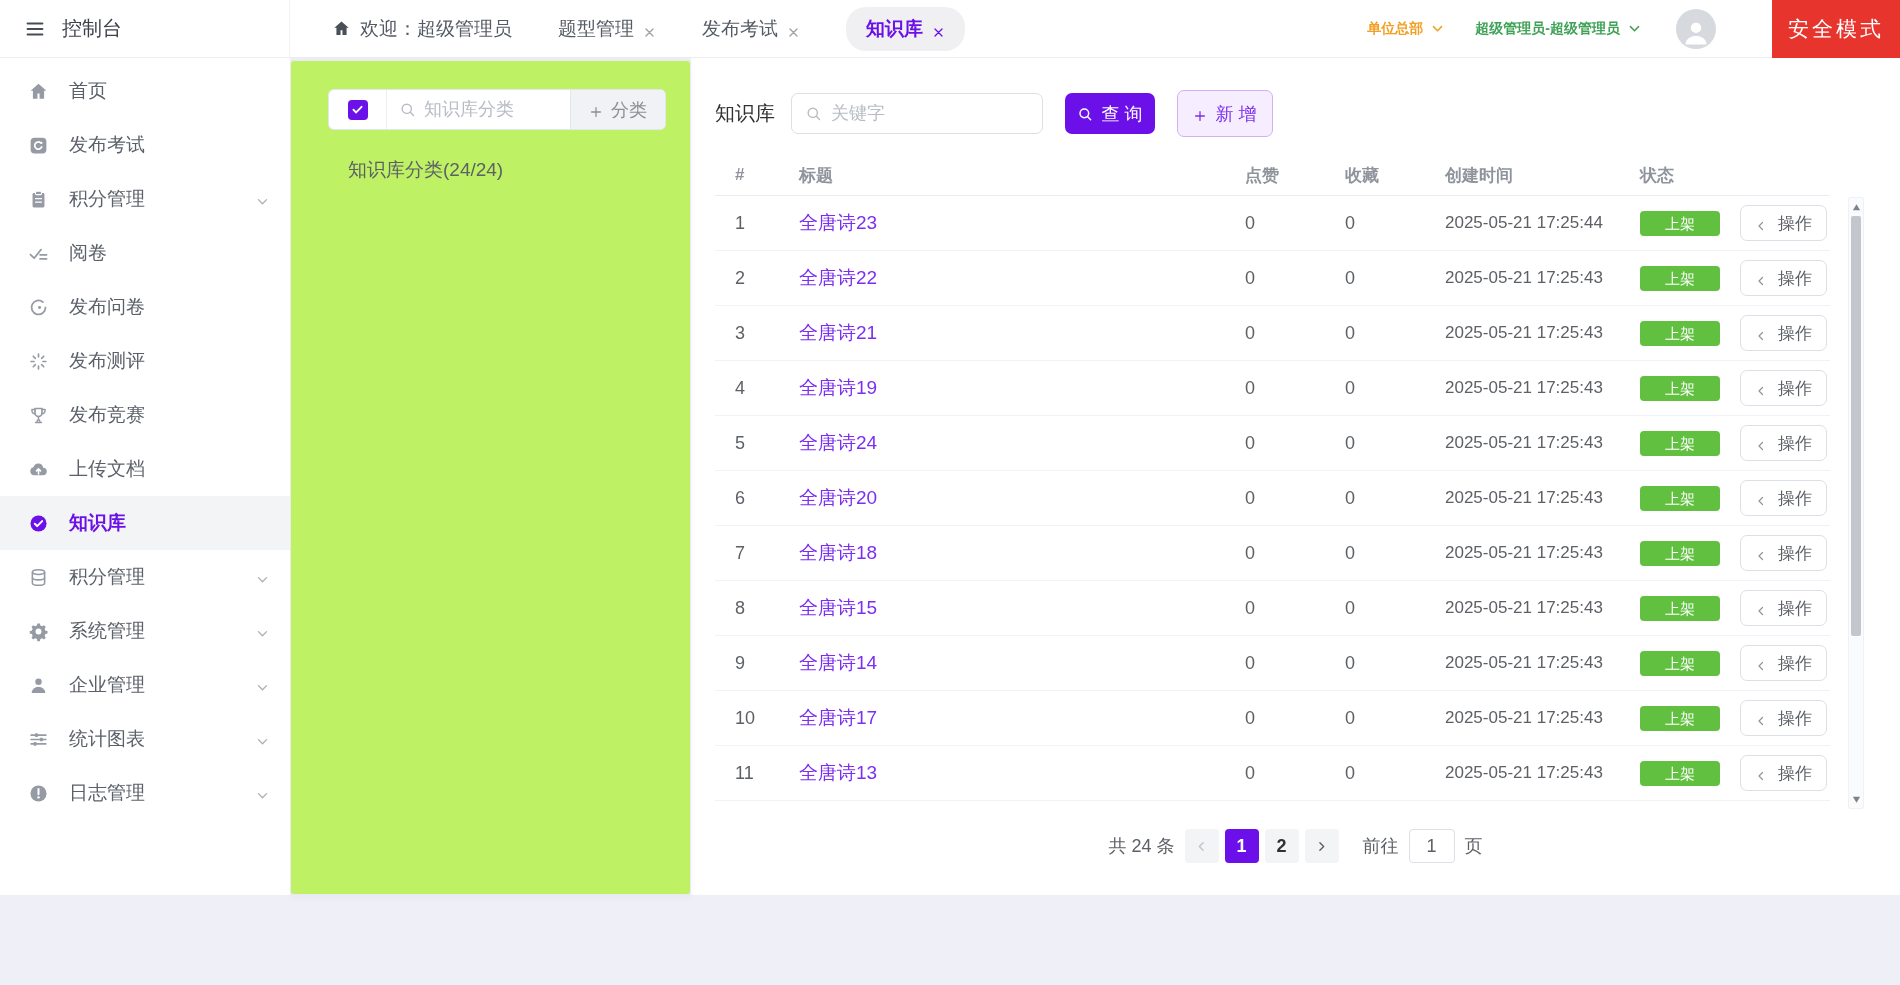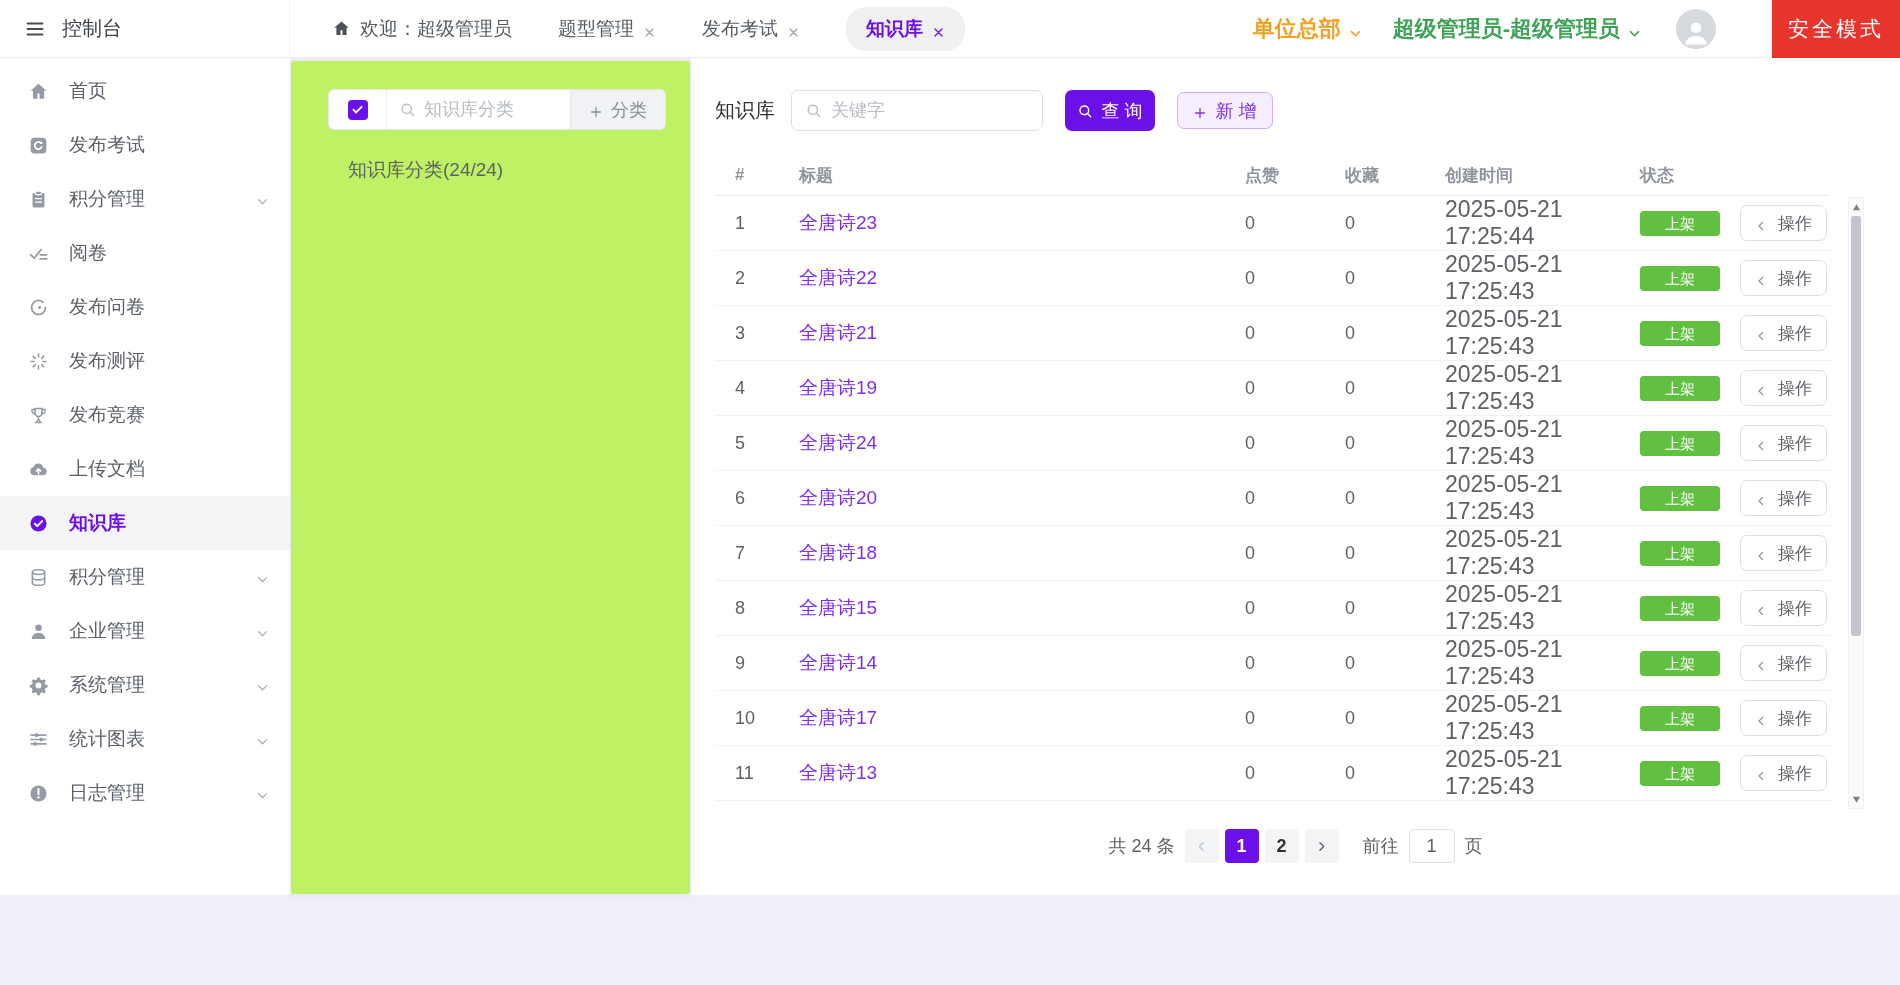--- a/index.html
+++ b/index.html
@@ -29,21 +29,21 @@
   .console-zone{width:290px;display:flex;align-items:center;gap:16px;padding-left:24px;border-right:1px solid #f2f2f5;flex:0 0 auto;}
   .console-zone .ham{width:22px;height:22px;color:#474d56;}
   .console-title{font-size:20px;color:#3c4148;}
   .tabs{display:flex;align-items:center;gap:46px;margin-left:42px;}
   .tab{display:flex;align-items:center;gap:9px;font-size:19px;color:#555b64;cursor:pointer;white-space:nowrap;}
   .tab .home-ic{width:19px;height:19px;color:#4a5058;}
   .tab .x{width:13px;height:13px;color:#9aa0a8;}
   .tab.active{background:#f0f0f3;border-radius:20px;padding:9px 20px;color:var(--primary);font-weight:bold;}
   .tab.active .x{color:var(--primary);}
   .top-right{margin-left:auto;display:flex;align-items:center;gap:30px;}
-  .selector{display:flex;align-items:center;gap:7px;font-size:22px;font-weight:bold;cursor:pointer;white-space:nowrap;}
+  .selector{display:flex;align-items:center;gap:7px;font-size:14px;font-weight:bold;cursor:pointer;white-space:nowrap;}
   .selector.org{color:var(--orange);}
   .selector.user{color:var(--user-green);}
   .selector .chev{width:15px;height:15px;}
   .avatar{width:40px;height:40px;border-radius:50%;background:#d6d9de;display:flex;align-items:center;justify-content:center;overflow:hidden;margin-left:4px;}
   .avatar svg{width:30px;height:30px;margin-top:6px;}
   .safe-mode{width:128px;height:58px;background:var(--red);color:#fff;font-size:21px;letter-spacing:3px;display:flex;align-items:center;justify-content:center;margin-left:26px;cursor:pointer;}
 
   
   .sidebar{position:absolute;left:0;top:58px;width:290px;height:837px;background:#fff;padding-top:6px;z-index:20;}
   .side-item{height:54px;display:flex;align-items:center;gap:20px;padding:0 20px 0 28px;font-size:19px;color:#5b6069;cursor:pointer;}
@@ -71,31 +71,31 @@
   
   .main{position:absolute;left:691px;top:58px;width:1209px;height:837px;background:#fff;}
   .toolbar{position:absolute;left:24px;top:32px;display:flex;align-items:center;}
   .panel-label{font-size:20px;color:var(--text);font-weight:500;margin-right:16px;}
   .kw-input{width:252px;height:41px;border:1px solid var(--input-border);border-radius:7px;display:flex;align-items:center;gap:9px;padding-left:13px;}
   .kw-input .mag{width:17px;height:17px;color:var(--placeholder);}
   .kw-input input{border:none;outline:none;width:190px;font-size:18px;font-family:inherit;color:var(--text2);}
   .kw-input input::placeholder{color:var(--placeholder);}
   .btn-query{margin-left:22px;width:90px;height:41px;background:var(--primary);color:#fff;border:none;border-radius:7px;font-size:18px;display:flex;align-items:center;justify-content:center;gap:8px;cursor:pointer;font-family:inherit;}
   .btn-query .mag{width:16px;height:16px;color:#fff;}
-  .btn-add{margin-left:22px;width:96px;height:37px;background:var(--primary-light-bg);color:var(--link);border:1px solid var(--primary-light-border);border-radius:7px;font-size:18px;display:flex;align-items:center;justify-content:center;gap:8px;cursor:pointer;font-family:inherit;}
+  .btn-add{margin-left:22px;width:96px;height:47px;background:var(--primary-light-bg);color:var(--link);border:1px solid var(--primary-light-border);border-radius:7px;font-size:18px;display:flex;align-items:center;justify-content:center;gap:8px;cursor:pointer;font-family:inherit;}
   .btn-add .plus{width:14px;height:14px;}
 
   
   .tbl{position:absolute;left:24px;top:97px;width:1115px;}
   .tr{display:grid;grid-template-columns:64px 1fr 100px 100px 195px 100px 110px;align-items:center;}
   .tr>div{padding-left:20px;}
   .thead{height:41px;border-bottom:1px solid #e9ecf1;font-size:17px;color:var(--text3);font-weight:bold;}
   .row{height:55px;border-bottom:1px solid var(--row-border);font-size:18px;color:var(--text2);}
   .row .title a{color:var(--link);font-size:19px;text-decoration:none;cursor:pointer;}
-  .row .time{font-size:23px;}
+  .row .time{font-size:17px;}
   .badge{display:inline-block;background:var(--green);color:#fff;font-size:15px;padding:5px 25px;border-radius:4px;line-height:1;}
   .op-btn{width:90px;height:36px;background:#fff;border:1px solid var(--input-border);border-radius:7px;display:flex;align-items:center;justify-content:center;gap:11px;font-size:17px;color:var(--text2);cursor:pointer;font-family:inherit;}
   .op-btn .chevl{width:12px;height:12px;color:#8f949c;}
   .cell-act{display:flex;justify-content:flex-end;padding-right:3px;}
 
   
   .vscroll{position:absolute;left:1157px;top:139px;width:16px;height:612px;background:#fafbfc;border:1px solid #f0f1f4;border-radius:2px;}
   .vscroll .arr{position:absolute;left:0;width:14px;height:14px;color:#7d828b;display:flex;align-items:center;justify-content:center;cursor:pointer;}
   .vscroll .arr svg{width:9px;height:9px;}
   .vscroll .arr.up{top:2px;}
@@ -307,40 +307,40 @@
       <span class="chev">
         <svg viewBox="0 0 24 24" fill="none" stroke="currentColor" stroke-width="2.2" stroke-linecap="round">
             <path d="M5.5 9l6.5 6.5L18.5 9"></path>
           </svg>
       </span>
     </div>
 
     <div class="side-item">
       <span class="ic">
           <svg viewBox="0 0 24 24" fill="currentColor">
-            <circle cx="12" cy="7.8" r="3.7"></circle>
-            <path d="M4.3 20.5a7.7 7.2 0 0 1 15.4 0z"></path>
-          </svg>
-        </span>
-      <span class="lbl">企业管理</span>
+            <path d="M13.6 2.8l.5 2.4 2.2.9 2-1.3 2 2-1.3 2 .9 2.2 2.4.5v2.9l-2.4.5-.9 2.2 1.3 2-2 2-2-1.3-2.2.9-.5 2.4h-2.9l-.5-2.4-2.2-.9-2 1.3-2-2 1.3-2-.9-2.2-2.4-.5v-2.9l2.4-.5.9-2.2-1.3-2 2-2 2 1.3 2.2-.9.5-2.4z"></path>
+            <circle cx="12" cy="12" r="3.4" fill="#fff"></circle>
+          </svg>
+        </span>
+      <span class="lbl">系统管理</span>
       <span class="chev">
         <svg viewBox="0 0 24 24" fill="none" stroke="currentColor" stroke-width="2.2" stroke-linecap="round">
             <path d="M5.5 9l6.5 6.5L18.5 9"></path>
           </svg>
       </span>
     </div>
 
     <div class="side-item">
       <span class="ic">
           <svg viewBox="0 0 24 24" fill="currentColor">
-            <path d="M13.6 2.8l.5 2.4 2.2.9 2-1.3 2 2-1.3 2 .9 2.2 2.4.5v2.9l-2.4.5-.9 2.2 1.3 2-2 2-2-1.3-2.2.9-.5 2.4h-2.9l-.5-2.4-2.2-.9-2 1.3-2-2 1.3-2-.9-2.2-2.4-.5v-2.9l2.4-.5.9-2.2-1.3-2 2-2 2 1.3 2.2-.9.5-2.4z"></path>
-            <circle cx="12" cy="12" r="3.4" fill="#fff"></circle>
-          </svg>
-        </span>
-      <span class="lbl">系统管理</span>
+            <circle cx="12" cy="7.8" r="3.7"></circle>
+            <path d="M4.3 20.5a7.7 7.2 0 0 1 15.4 0z"></path>
+          </svg>
+        </span>
+      <span class="lbl">企业管理</span>
       <span class="chev">
         <svg viewBox="0 0 24 24" fill="none" stroke="currentColor" stroke-width="2.2" stroke-linecap="round">
             <path d="M5.5 9l6.5 6.5L18.5 9"></path>
           </svg>
       </span>
     </div>
 
     <div class="side-item">
       <span class="ic">
           <svg viewBox="0 0 24 24" fill="none" stroke="currentColor" stroke-width="1.8" stroke-linecap="round">

